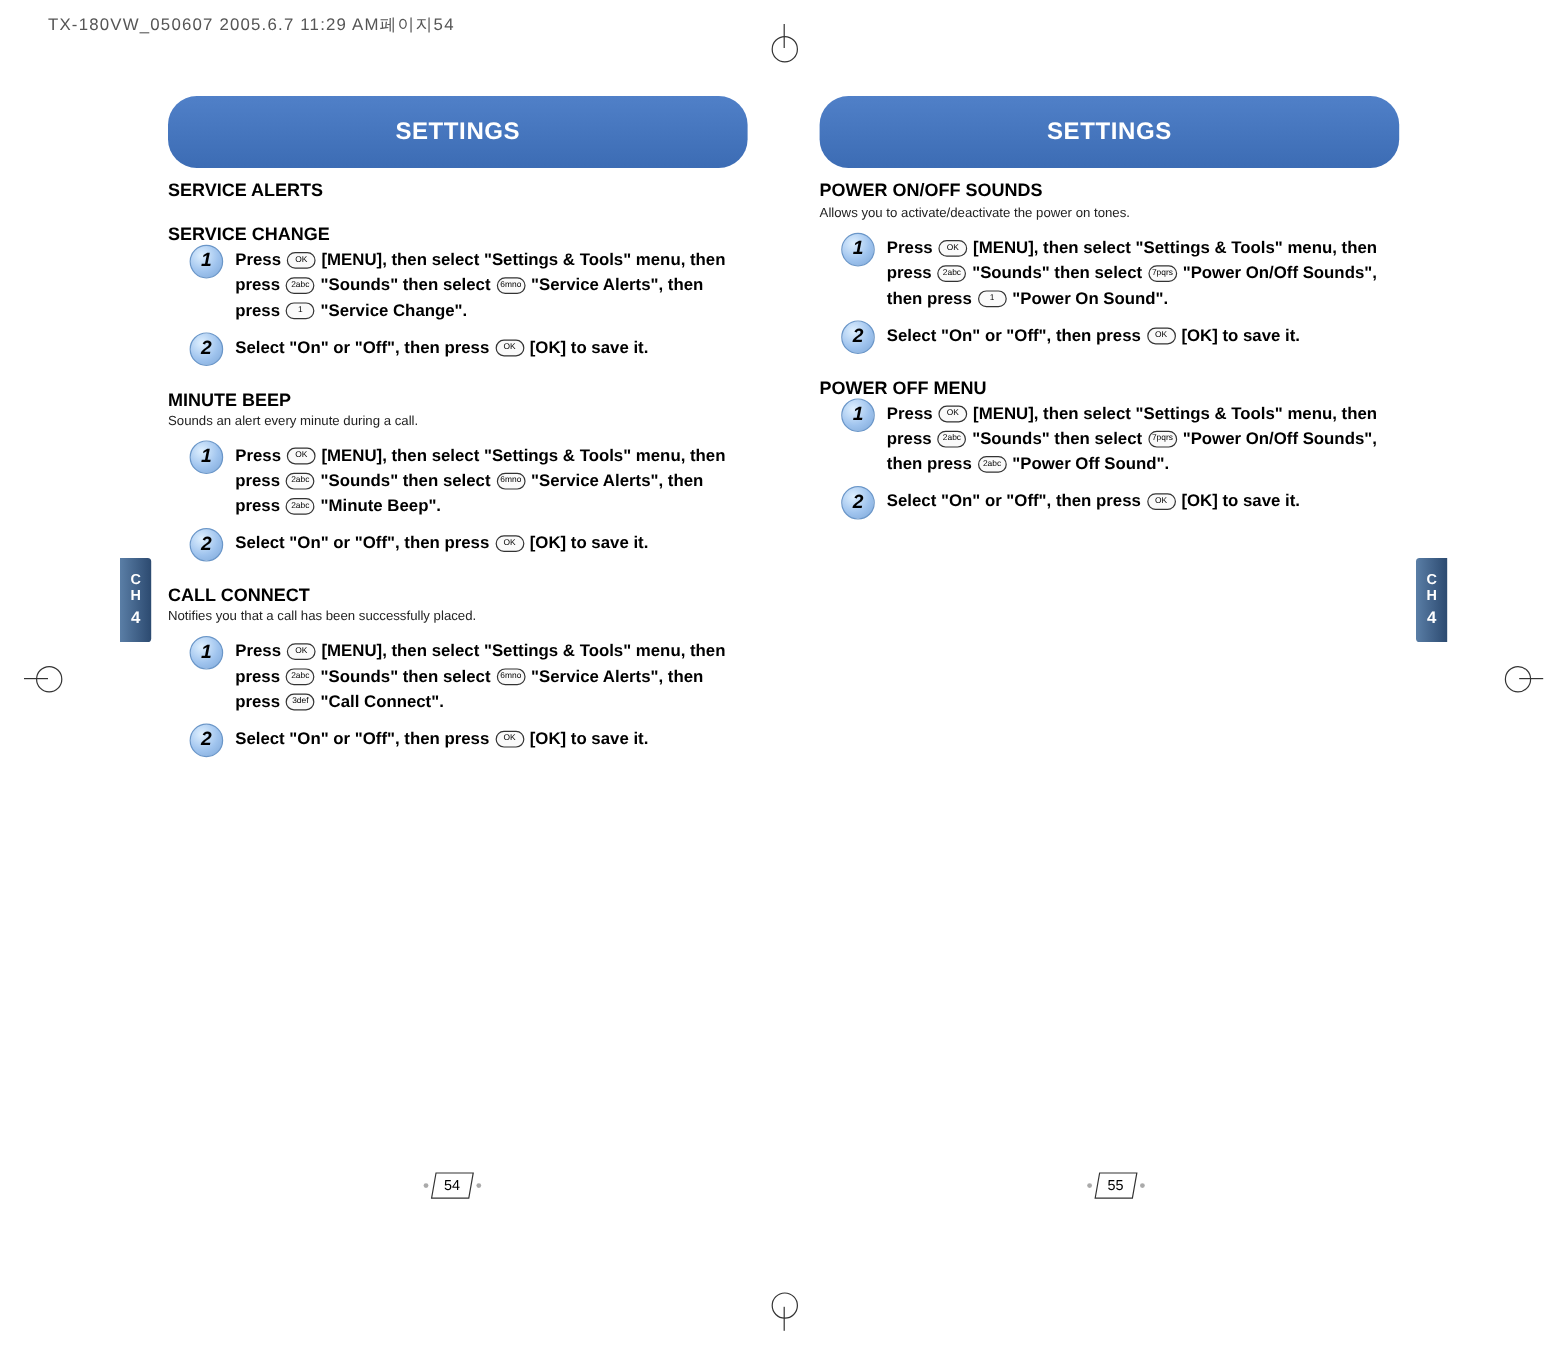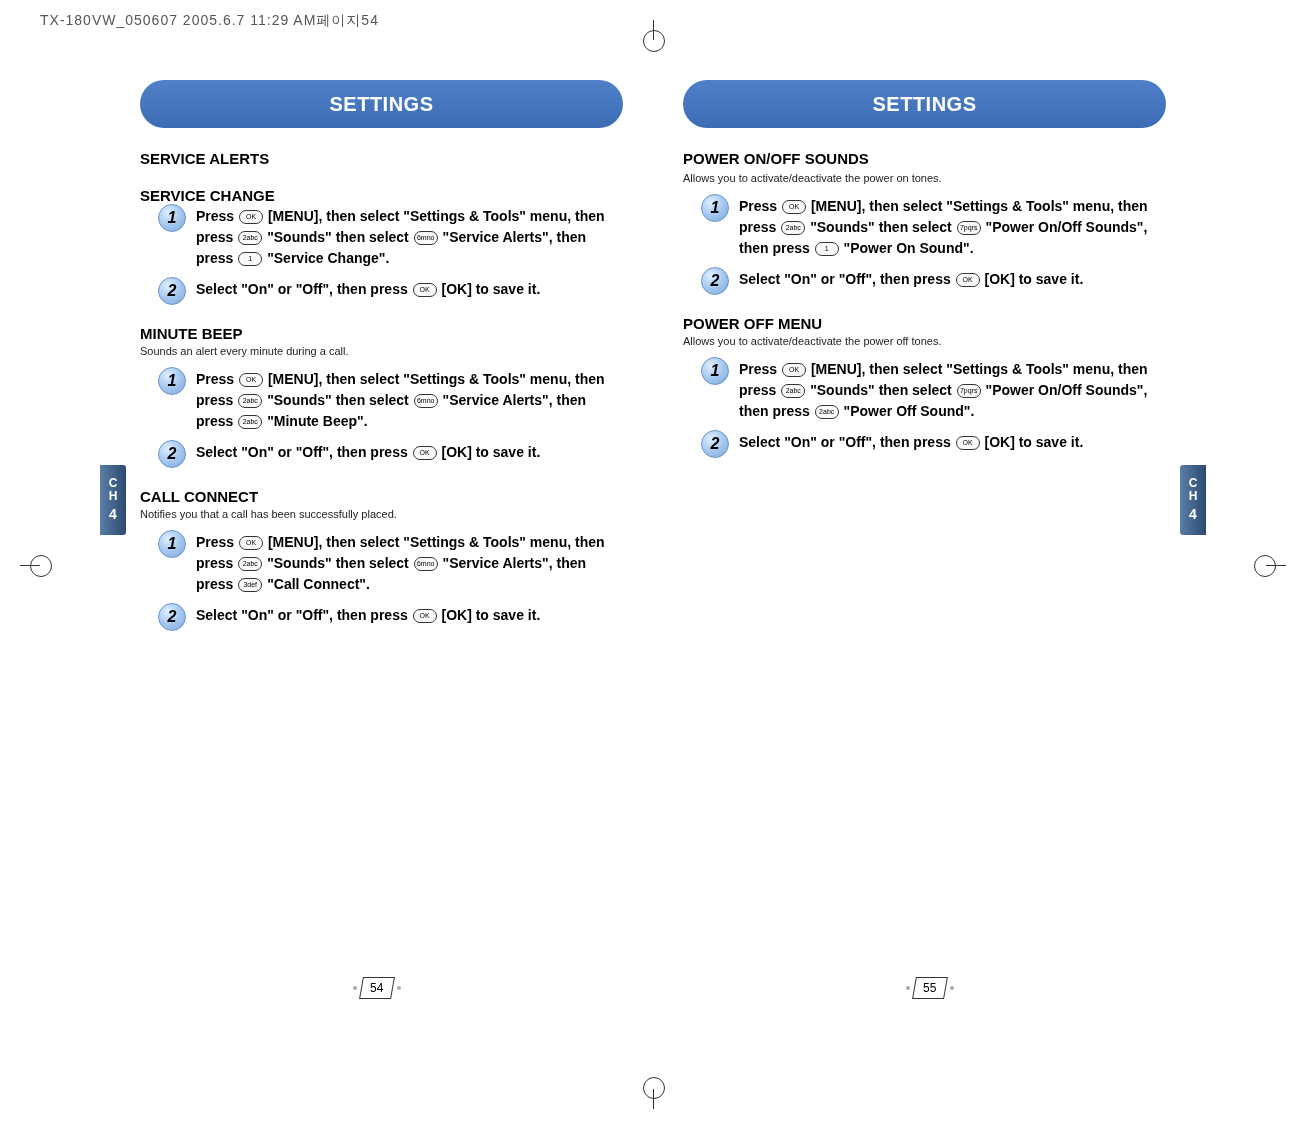--- a/index.html
+++ b/index.html
@@ -127,21 +127,21 @@
     .header-band {
       position: relative;
       height: 50px;
       margin-bottom: 20px;
     }
     .header-pill {
       position: absolute;
       left: 0;
       right: 0;
       top: 0;
-      height: 48px;
+      height: 60px;
       background: linear-gradient(to bottom, #5080c8, #3c6cb4);
       border-radius: 24px;
       display: flex;
       align-items: center;
       justify-content: center;
       color: #fff;
       font-weight: bold;
       font-size: 20px;
       letter-spacing: 0.5px;
     }
@@ -356,21 +356,20 @@
       </div>
     </div>
     <div class="step">
       <div class="step-badge">2</div>
       <div class="step-text">
         <span>Select "On" or "Off", then press </span><span class="key-icon">OK</span><span> [OK] to save it.</span>
       </div>
     </div>
 
     <div class="sub-heading">POWER OFF MENU</div>
-    <div class="desc">Allows you to activate/deactivate the power off tones.</div>
     <div class="step">
       <div class="step-badge">1</div>
       <div class="step-text">
         <span>Press </span><span class="key-icon">OK</span><span> [MENU], then select "Settings &amp; Tools" menu, then press </span><span class="key-icon">2abc</span><span> "Sounds" then select </span><span class="key-icon">7pqrs</span><span> "Power On/Off Sounds", then press </span><span class="key-icon">2abc</span><span> "Power Off Sound".</span>
       </div>
     </div>
     <div class="step">
       <div class="step-badge">2</div>
       <div class="step-text">
         <span>Select "On" or "Off", then press </span><span class="key-icon">OK</span><span> [OK] to save it.</span>

